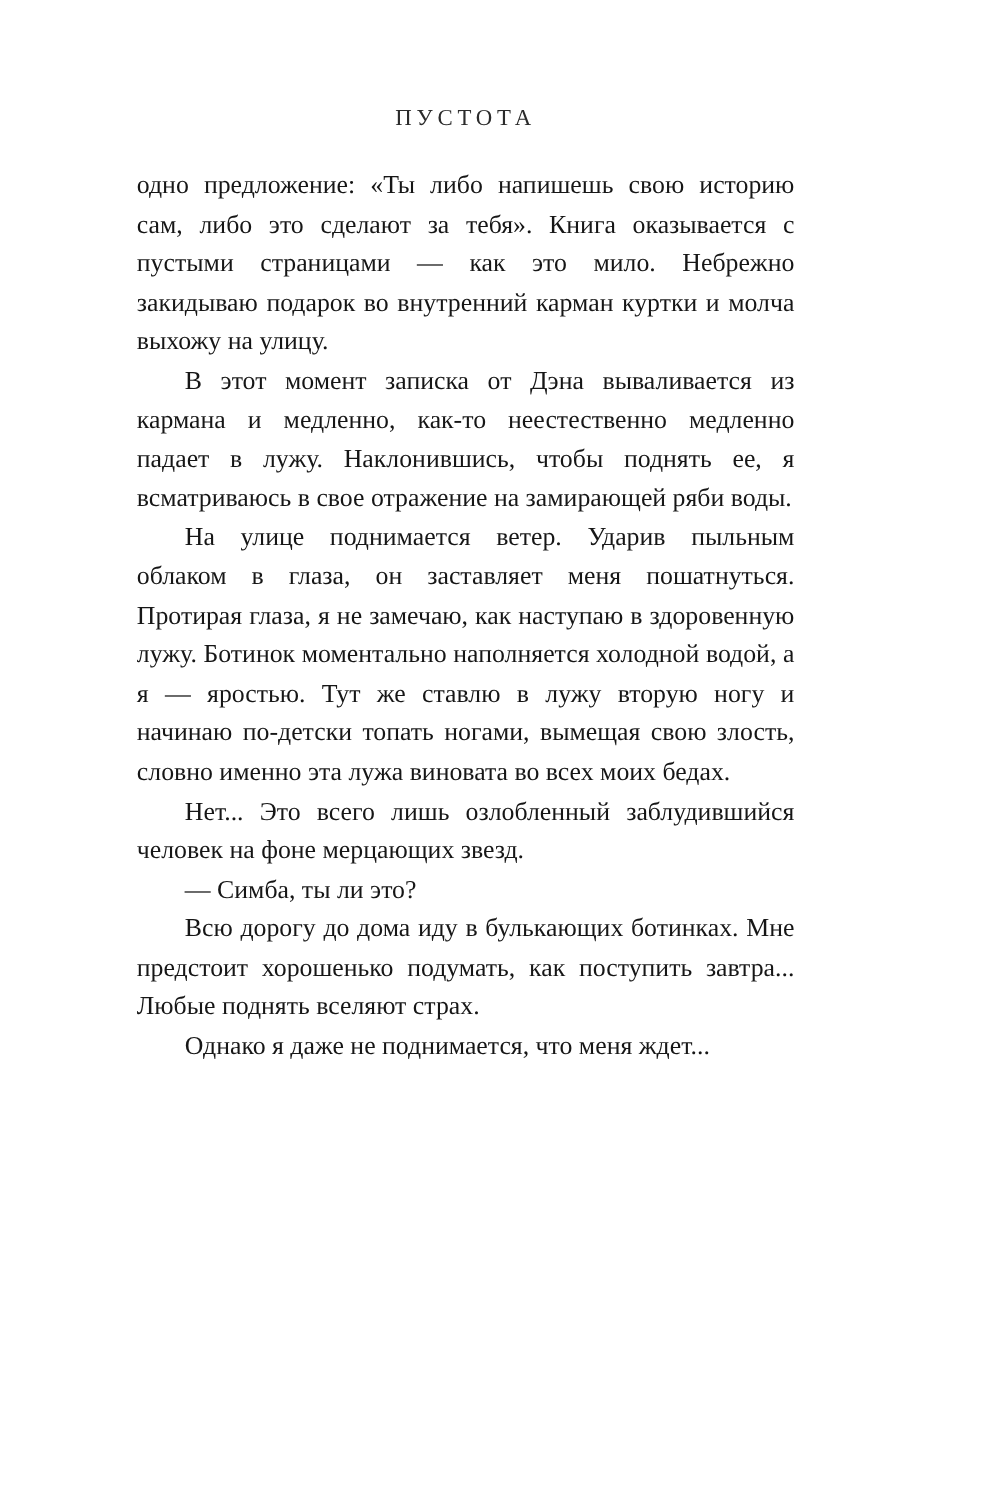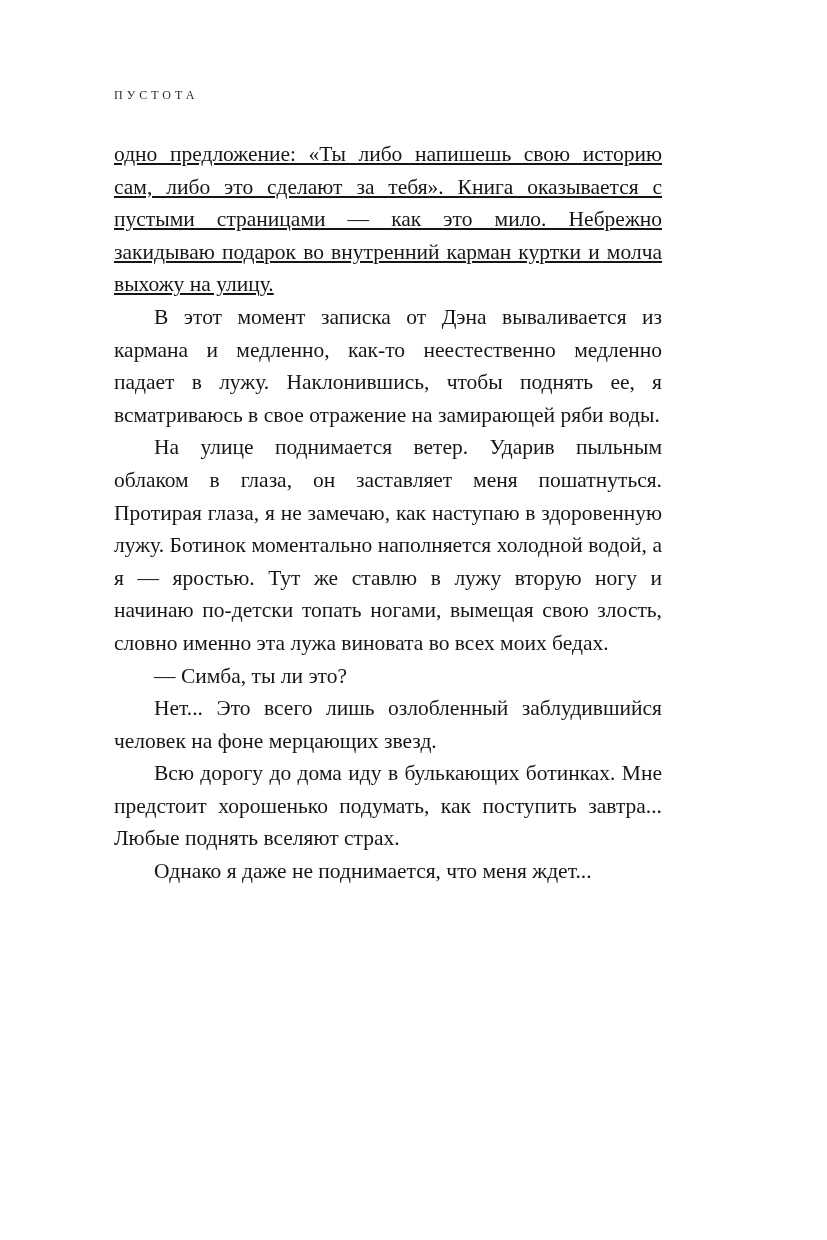--- a/index.html
+++ b/index.html
@@ -13,22 +13,23 @@
     height: 1240px;
     background: #ffffff;
     overflow: hidden;
     box-sizing: border-box;
   }
   .running-header {
     position: absolute;
     top: 88px;
     left: 114px;
     width: 548px;
+    text-align: center;
     font-family: "Liberation Serif", serif;
-    font-size: 12px;
+    font-size: 19px;
     letter-spacing: 4px;
     text-transform: uppercase;
     color: #2b2b2b;
   }
   .text-block {
     position: absolute;
     top: 138px;
     left: 114px;
     width: 548px;
     font-family: "Liberation Serif", serif;
@@ -39,31 +40,30 @@
     hyphens: auto;
     -webkit-hyphens: auto;
   }
   .text-block p {
     margin: 0;
     padding: 0;
     text-indent: 40px;
   }
   .text-block p.no-indent {
     text-indent: 0;
-    text-decoration: underline;
   }
 </style>
 </head>
 <body>
 
 <div class="page">
   <div class="running-header">Пустота</div>
 
   <div class="text-block">
     <p class="no-indent">одно предложение: «Ты либо напишешь свою историю сам, либо это сделают за тебя». Книга оказывается с пустыми страницами — как это мило. Небрежно закидываю подарок во внутренний карман куртки и молча выхожу на улицу.</p>
     <p>В этот момент записка от Дэна вываливается из кармана и медленно, как-то неестественно медленно падает в лужу. Наклонившись, чтобы поднять ее, я всматриваюсь в свое отражение на замирающей ряби воды.</p>
     <p>На улице поднимается ветер. Ударив пыльным облаком в глаза, он заставляет меня пошатнуться. Протирая глаза, я не замечаю, как наступаю в здоровенную лужу. Ботинок моментально наполняется холодной водой, а я — яростью. Тут же ставлю в лужу вторую ногу и начинаю по-детски топать ногами, вымещая свою злость, словно именно эта лужа виновата во всех моих бедах.</p>
+    <p>Нет... Это всего лишь озлобленный заблудившийся человек на фоне мерцающих звезд.</p>
     <p>— Симба, ты ли это?</p>
-    <p>Нет... Это всего лишь озлобленный заблудившийся человек на фоне мерцающих звезд.</p>
     <p>Всю дорогу до дома иду в булькающих ботинках. Мне предстоит хорошенько подумать, как поступить завтра... Любые поднять вселяют страх.</p>
     <p>Однако я даже не поднимается, что меня ждет...</p>
   </div>
 </div>
 
 </body></html>

